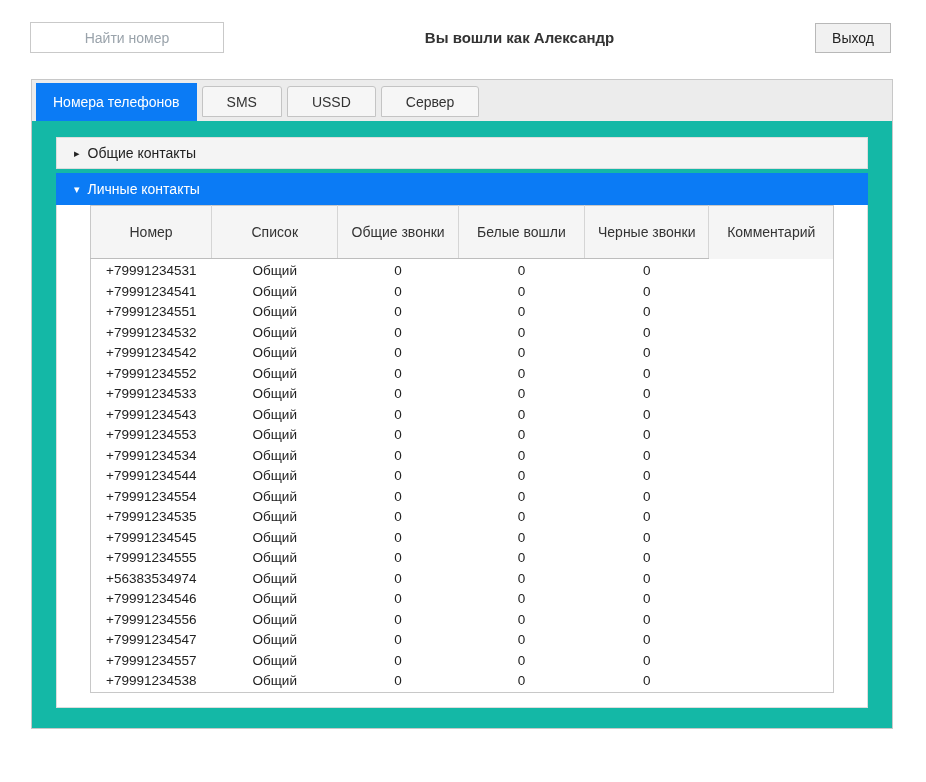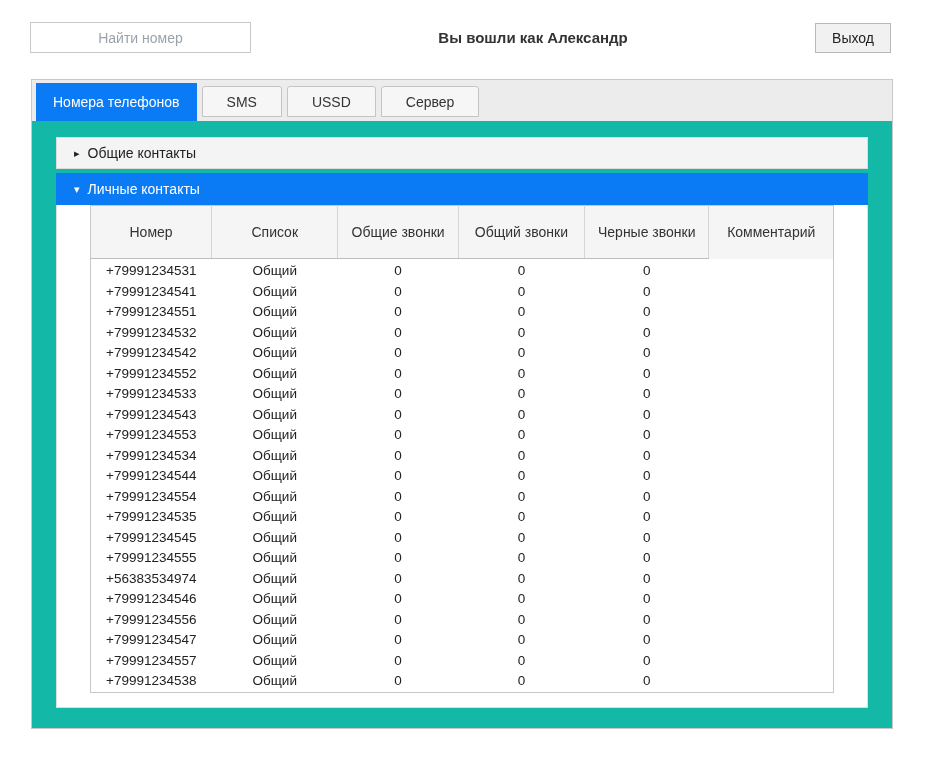--- a/index.html
+++ b/index.html
@@ -10,21 +10,21 @@
     font-family: "Liberation Sans", sans-serif;
     color: #222;
   }
 
   
   .topbar {
     display: flex; align-items: center;
     padding: 22px 35px 0 30px;
   }
   .search-input {
-    width: 221px; height: 31px;
+    width: 194px; height: 31px;
     border: 1px solid #c9c9c9;
     background: #fff;
     text-align: center;
     font-size: 14px;
     font-family: inherit;
     color: #444;
     outline: none;
   }
   .search-input::placeholder { color: #9aa3ab; }
   .topbar-title {
@@ -193,21 +193,21 @@
             <col class="c3">
           <col class="c4">
             <col class="c5">
             <col class="c6">
         </colgroup>
         <thead>
           <tr>
             <th>Номер</th>
             <th>Список</th>
             <th>Общие звонки</th>
-            <th>Общий звонки</th>
+            <th>Белые вошли</th>
             <th>Черные звонки</th>
             <th>Комментарий</th>
           </tr>
         </thead>
         <tbody>
             <tr>
               <td>+79991234531</td>
               <td>Общий</td>
               <td>0</td>
               <td>0</td>

